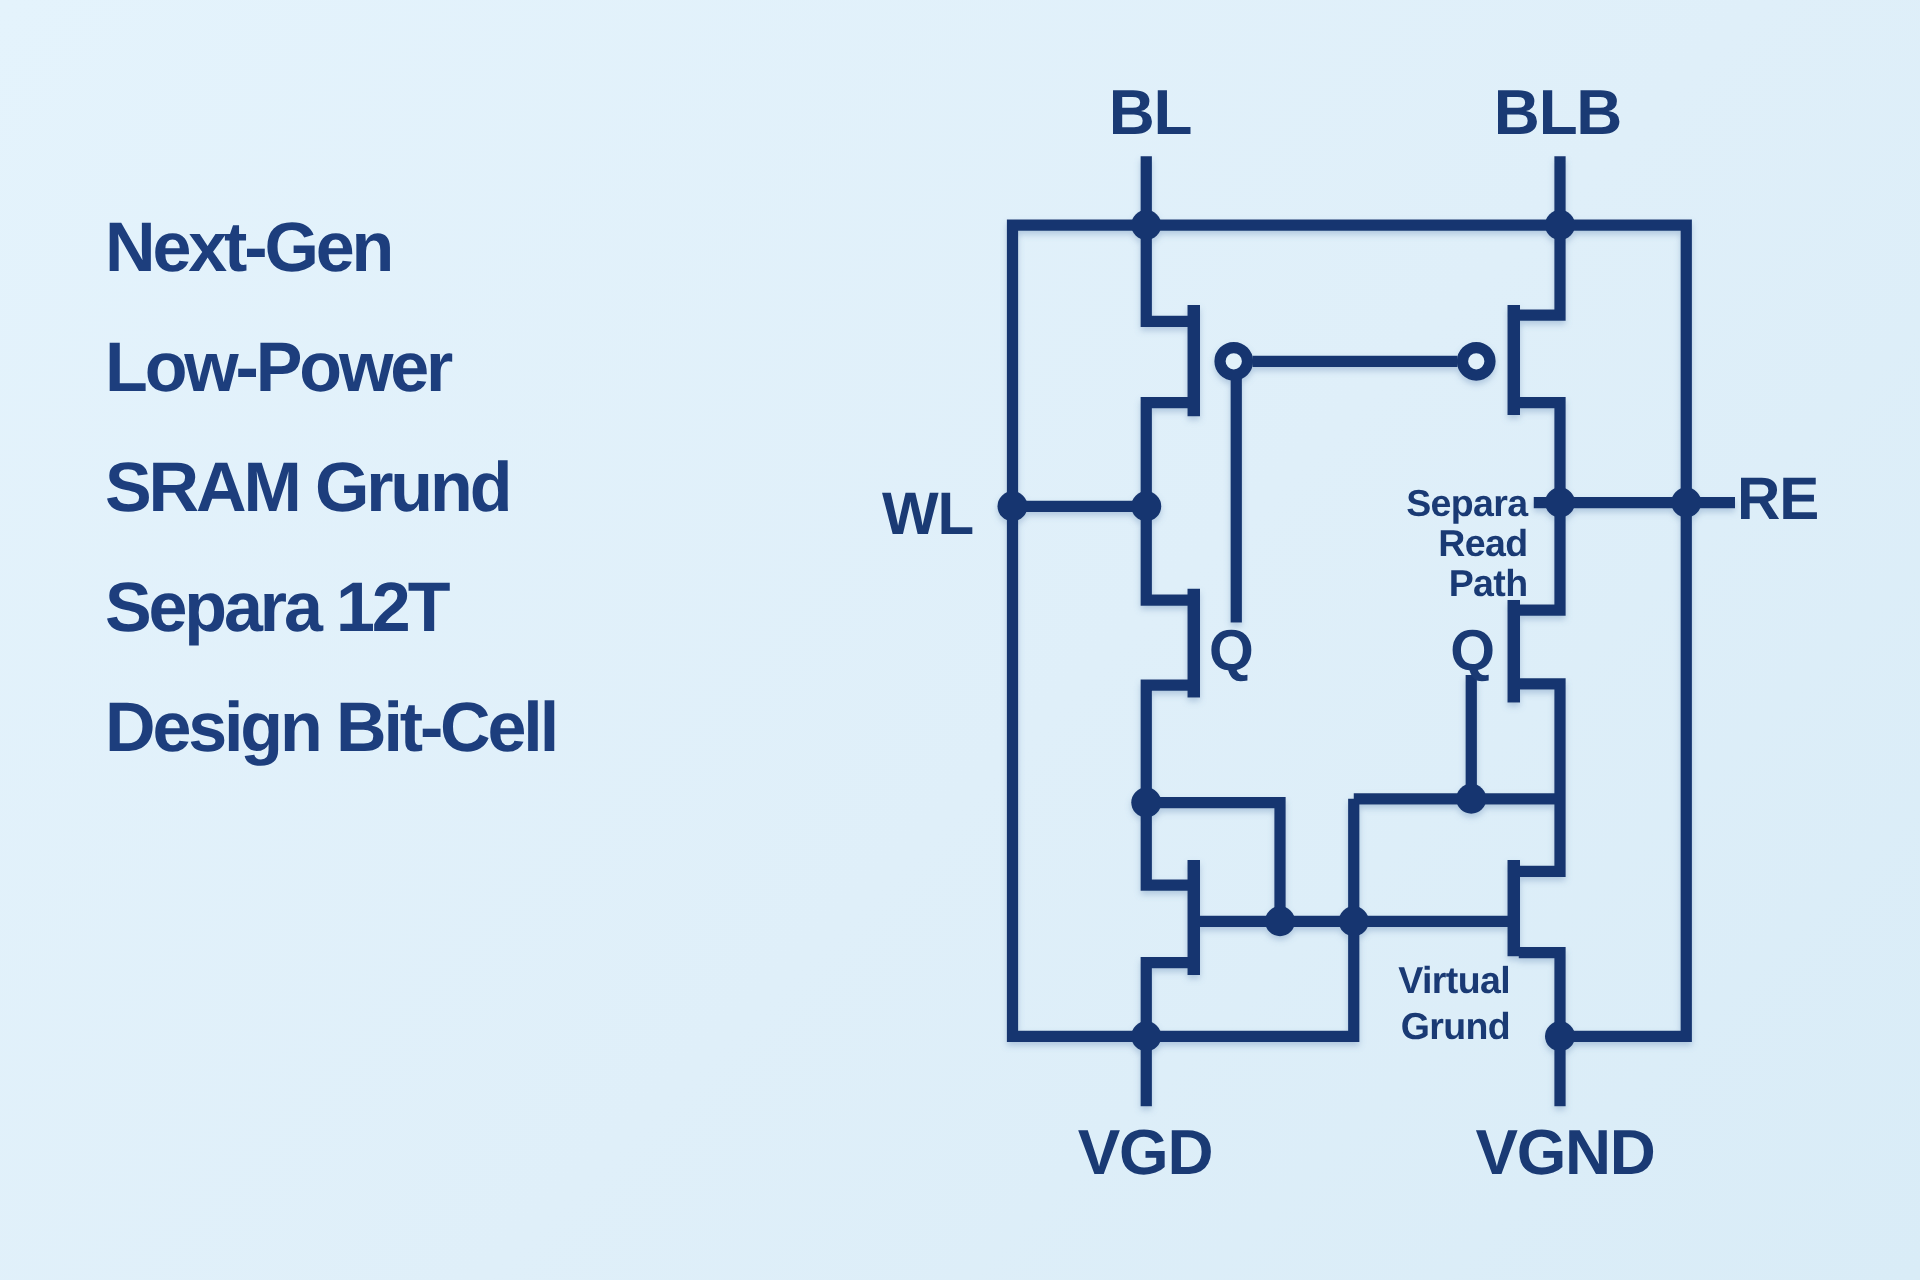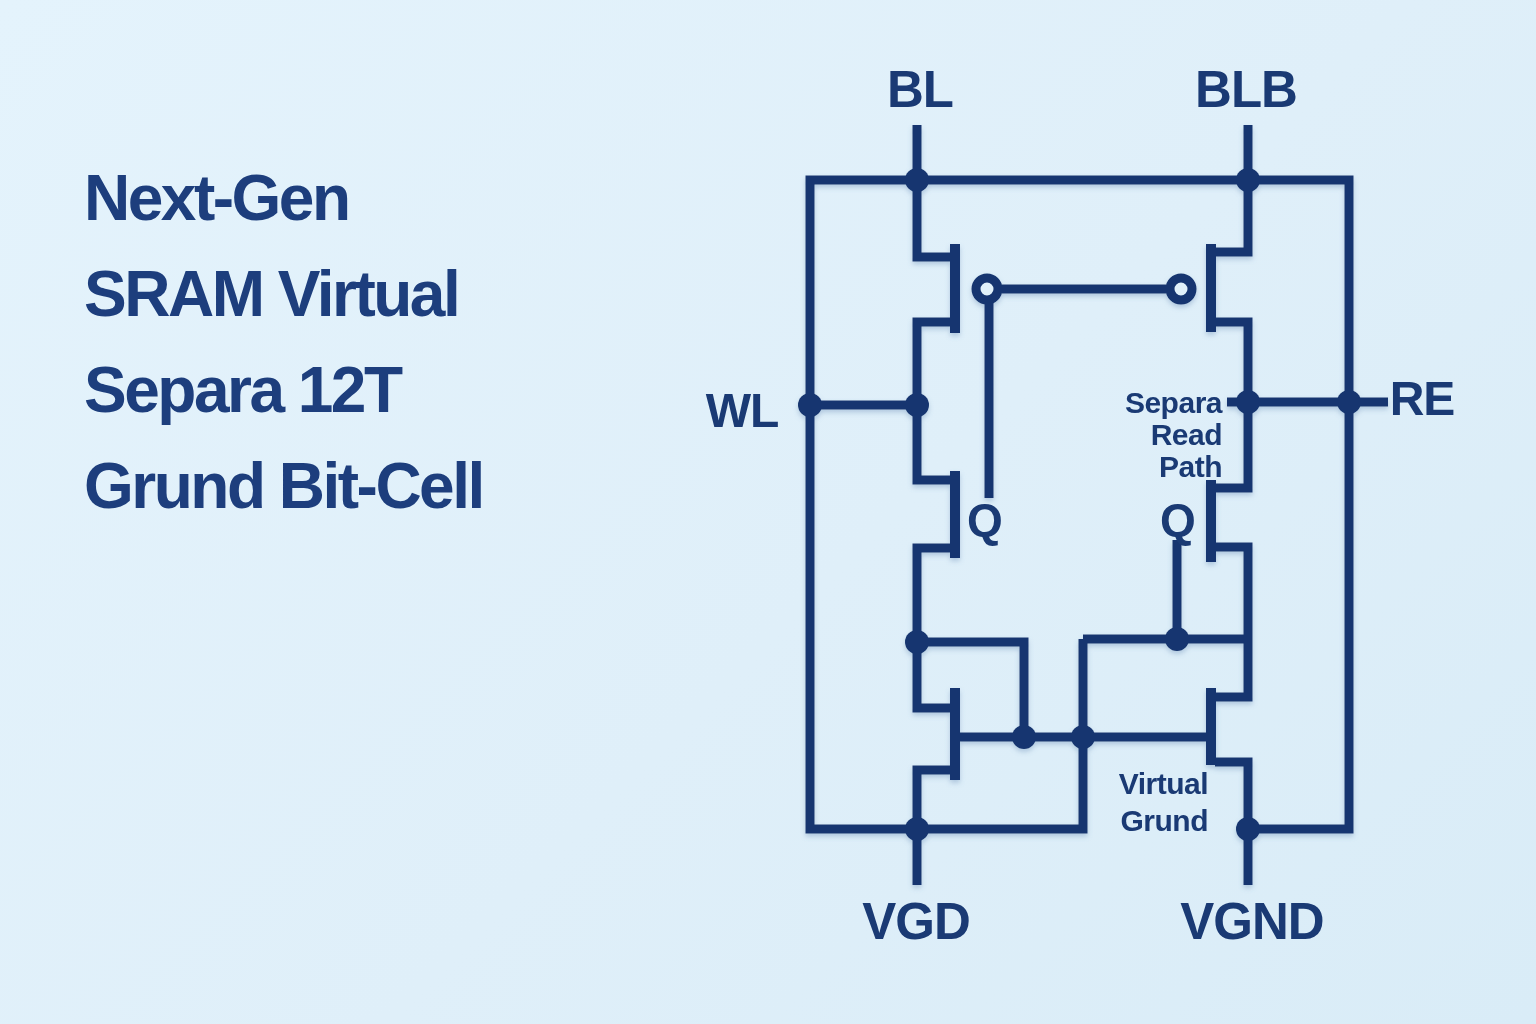--- a/index.html
+++ b/index.html
@@ -7,21 +7,21 @@
     position:relative;
     width:1536px;height:1024px;
     background:linear-gradient(135deg,#e4f3fc 0%,#dfeff9 55%,#d9ecf7 100%);
     overflow:hidden;
     font-family:"Liberation Sans",sans-serif;
   }
   .headline{
     position:absolute;
     left:84px;top:150px;
     color:#1d3e7d;
-    font-size:64px;
+    font-size:56px;
     font-weight:bold;
     line-height:96px;
     letter-spacing:-2.5px;
     white-space:nowrap;
   }
   .headline span{display:block;}
   svg.circuit{position:absolute;left:0;top:0;}
   .wire{fill:none;stroke:#163670;stroke-width:9;stroke-linejoin:miter;stroke-linecap:butt;}
   .bar{fill:none;stroke:#163670;stroke-width:10;stroke-linecap:butt;}
   .dot{fill:#163670;stroke:none;}
@@ -32,23 +32,24 @@
   .lbl-q{font-size:46px;}
   .lbl-sm{font-size:30px;letter-spacing:-0.5px;}
 </style>
 </head>
 <body>
 
 <div class="canvas">
 
   <div class="headline">
     <span>Next-Gen</span>
-    <span>SRAM Virtual</span>
+    <span>Low-Power</span>
+    <span>SRAM Grund</span>
     <span>Separa 12T</span>
-    <span>Grund Bit-Cell</span>
+    <span>Design Bit-Cell</span>
   </div>
 
   <svg class="circuit" width="1536" height="1024" viewBox="0 0 1536 1024">
     <defs>
       <filter id="sh" x="-20%" y="-20%" width="140%" height="140%">
         <feDropShadow dx="0" dy="3" stdDeviation="2.5" flood-color="#5a7fae" flood-opacity="0.35"></feDropShadow>
       </filter>
     </defs>
 
     <g filter="url(#sh)">

